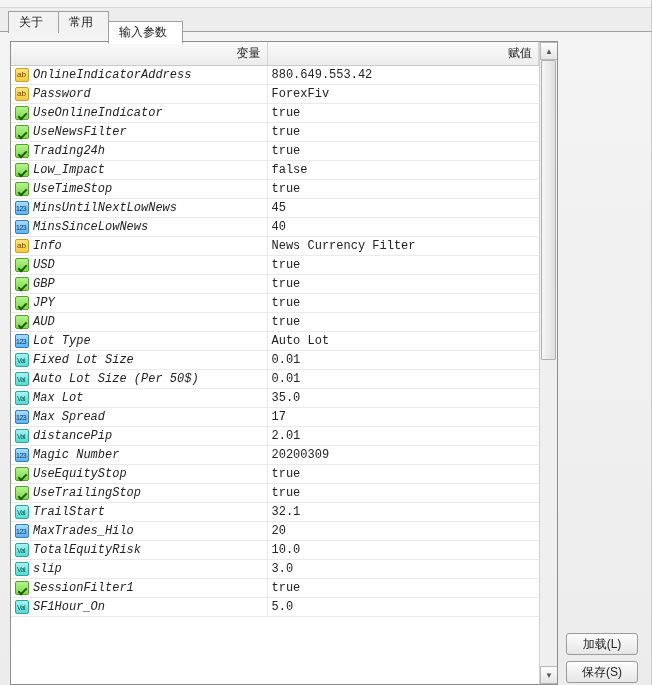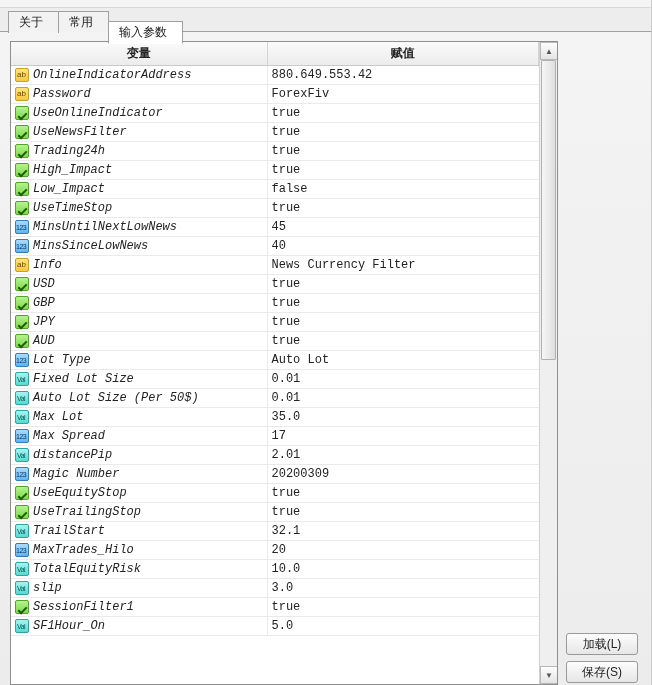--- a/index.html
+++ b/index.html
@@ -101,22 +101,22 @@
     background: linear-gradient(to right, #f6f6f6, #dedede);
     border: 1px solid #b0b0b0;
     border-radius: 1px;
   }
   table.grid {
     width: 100%;
     border-collapse: collapse;
     table-layout: fixed;
   }
   table.grid th {
-    text-align: center;
-    font-weight: bold;
+    text-align: right;
+    font-weight: normal;
     background: linear-gradient(#fafafa, #ececec);
     border-bottom: 1px solid #c9c9c9;
     border-right: 1px solid #d4d4d4;
     padding: 3px 6px;
     height: 18px;
   }
   table.grid td {
     border-bottom: 1px solid #eaeaea;
     padding: 0 4px;
     height: 18px;
@@ -208,24 +208,20 @@
               </tr>
               <tr>
                 <td class="namecell"><span class="row-icon icon-bool"></span><span>UseNewsFilter</span></td>
                 <td><span>true</span></td>
               </tr>
               <tr>
                 <td class="namecell"><span class="row-icon icon-bool"></span><span>Trading24h</span></td>
                 <td><span>true</span></td>
               </tr>
               <tr>
-                <td class="namecell"><span class="row-icon icon-bool"></span><span>High_Impact</span></td>
-                <td><span>true</span></td>
-              </tr>
-              <tr>
                 <td class="namecell"><span class="row-icon icon-bool"></span><span>Low_Impact</span></td>
                 <td><span>false</span></td>
               </tr>
               <tr>
                 <td class="namecell"><span class="row-icon icon-bool"></span><span>UseTimeStop</span></td>
                 <td><span>true</span></td>
               </tr>
               <tr>
                 <td class="namecell"><span class="row-icon icon-int"></span><span>MinsUntilNextLowNews</span></td>
                 <td><span>45</span></td>

